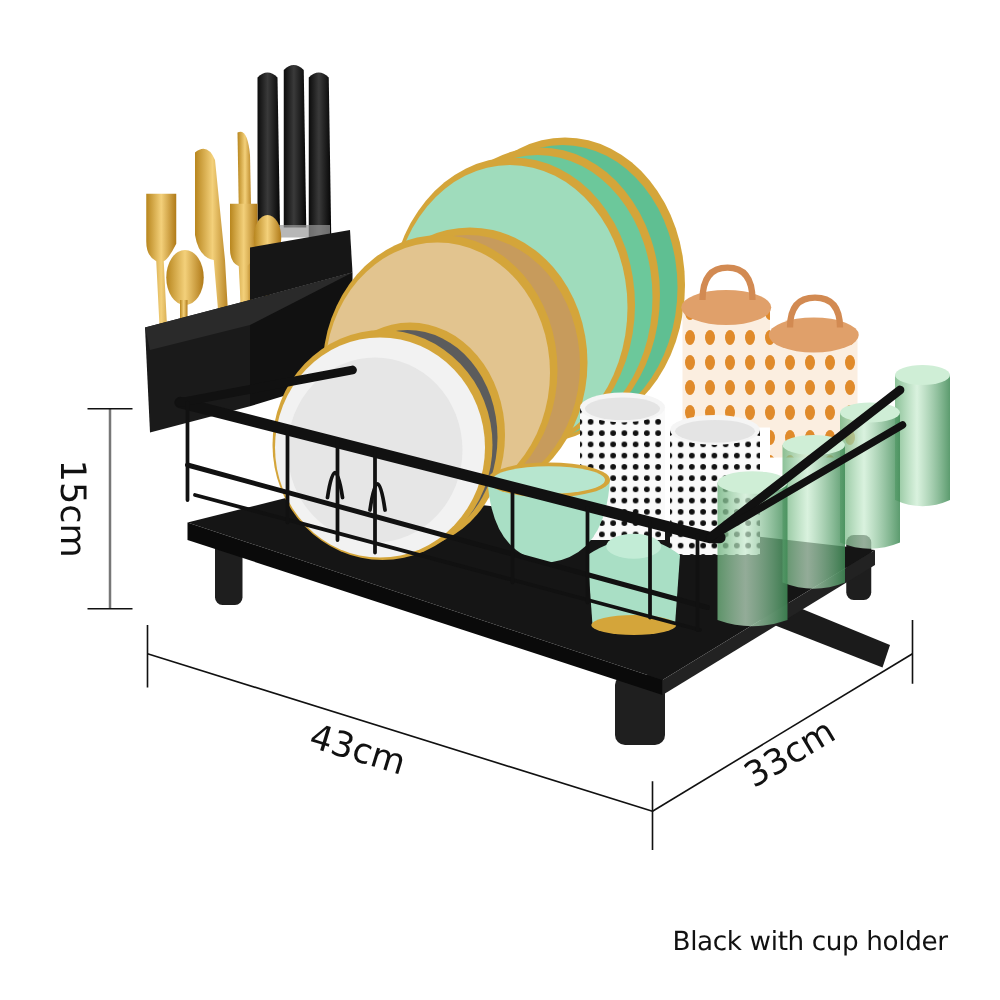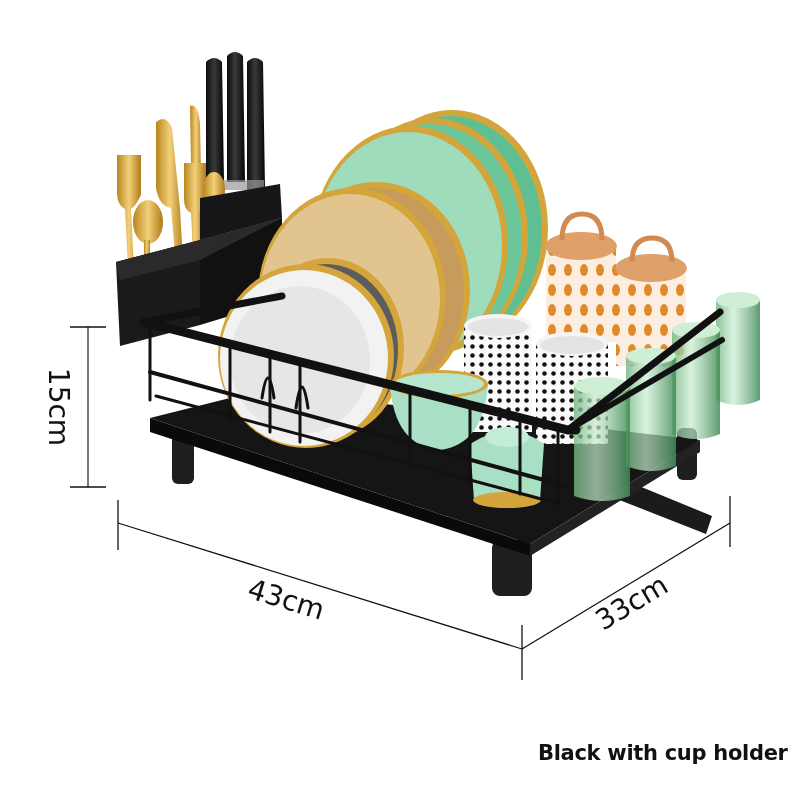--- a/index.html
+++ b/index.html
@@ -2,21 +2,21 @@
 <html><head>
 <meta charset="utf-8">
 <style>
   html,body{margin:0;padding:0;background:#ffffff;}
   body{width:800px;height:800px;position:relative;overflow:hidden;font-family:"DejaVu Sans","Liberation Sans",sans-serif;}
   #scene{position:absolute;left:0;top:0;width:800px;height:800px;}
   .dim-label{position:absolute;font-family:"DejaVu Sans","Liberation Sans",sans-serif;font-size:28px;color:#111;white-space:nowrap;line-height:1;}
   #label-height{left:58px;top:407px;transform:translate(-50%,-50%) rotate(90deg);}
   #label-width{left:286px;top:600px;transform:translate(-50%,-50%) rotate(17deg);}
   #label-depth{left:632px;top:603px;transform:translate(-50%,-50%) rotate(-31deg);}
-  #caption{position:absolute;left:538px;top:741px;font-family:"DejaVu Sans","Liberation Sans",sans-serif;font-weight:bold;font-size:21px;color:#111;white-space:nowrap;letter-spacing:-0.3px;}
+  #caption{position:absolute;left:538px;top:741px;font-family:"DejaVu Sans","Liberation Sans",sans-serif;font-weight:normal;font-size:21px;color:#111;white-space:nowrap;letter-spacing:-0.3px;}
 </style>
 </head>
 <body>
 
 <div id="scene">
 <svg width="800" height="800" viewBox="0 0 800 800" xmlns="http://www.w3.org/2000/svg">
   <defs>
     <linearGradient id="gKnife" x1="0" x2="1">
       <stop offset="0" stop-color="#0b0b0b"></stop>
           <stop offset="0.45" stop-color="#3a3a3a"></stop>

